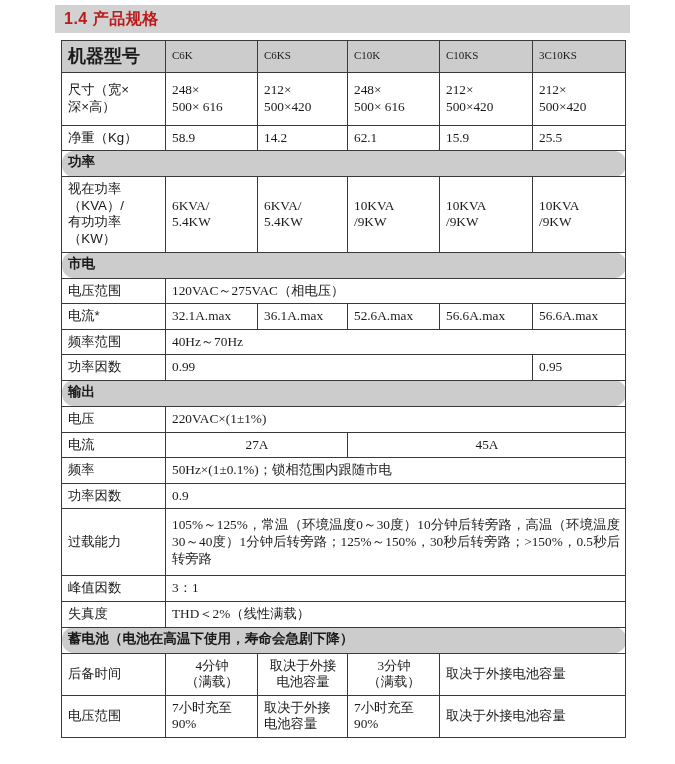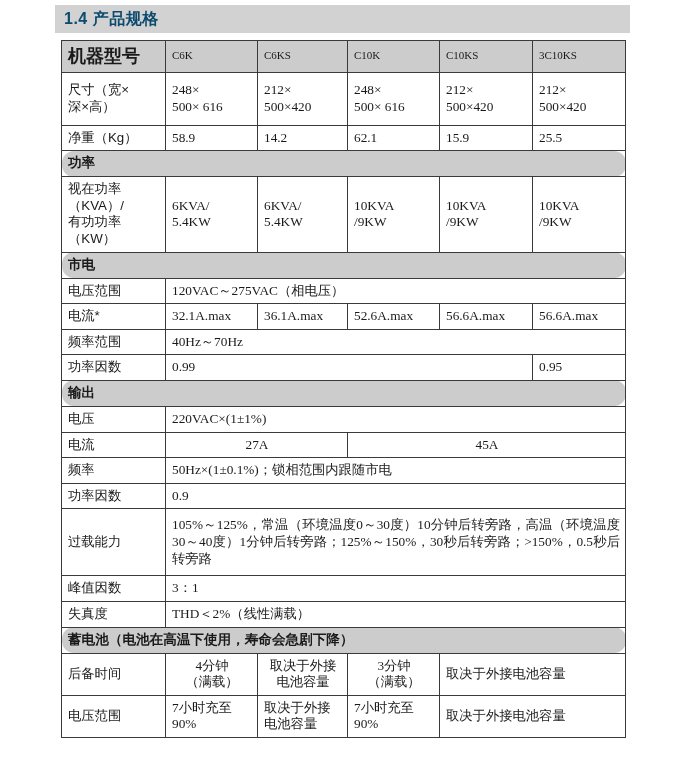--- a/index.html
+++ b/index.html
@@ -29,21 +29,21 @@
     width: 575px;
     height: 28px;
     background: #d2d2d2;
     display: flex;
     align-items: center;
   }
   .section-bar .sec-title {
     font-family: "Liberation Sans", "DejaVu Sans", sans-serif;
     font-size: 16px;
     font-weight: 700;
-    color: #0c4a6e;
+    color: #b91c1c;
     padding-left: 9px;
     letter-spacing: 0.5px;
   }
   
   .spec-table-wrap {
     position: absolute;
     left: 61px;
     top: 40px;
     width: 564px;
   }
@@ -78,21 +78,21 @@
     font-weight: 700;
     font-size: 18px;
   }
   td.hdr.val {
     font-weight: 400;
     font-family: "Liberation Serif", "DejaVu Serif", serif;
     font-size: 11px;
   }
   td.sectionrow {
     background: #cccccc;
-    font-family: Liberation Sans, sans-serif;
+    font-family: Liberation Mono, monospace;
     font-weight: 700;
     font-size: 13.6px;
     padding-top: 3px;
     padding-bottom: 3px;
     border-radius: 12px;
   }
   td.center { text-align: center; }
   td.tall   { height: 44px; }
   td.tall2  { height: 62px; }
   td.tall3  { height: 58px; }

